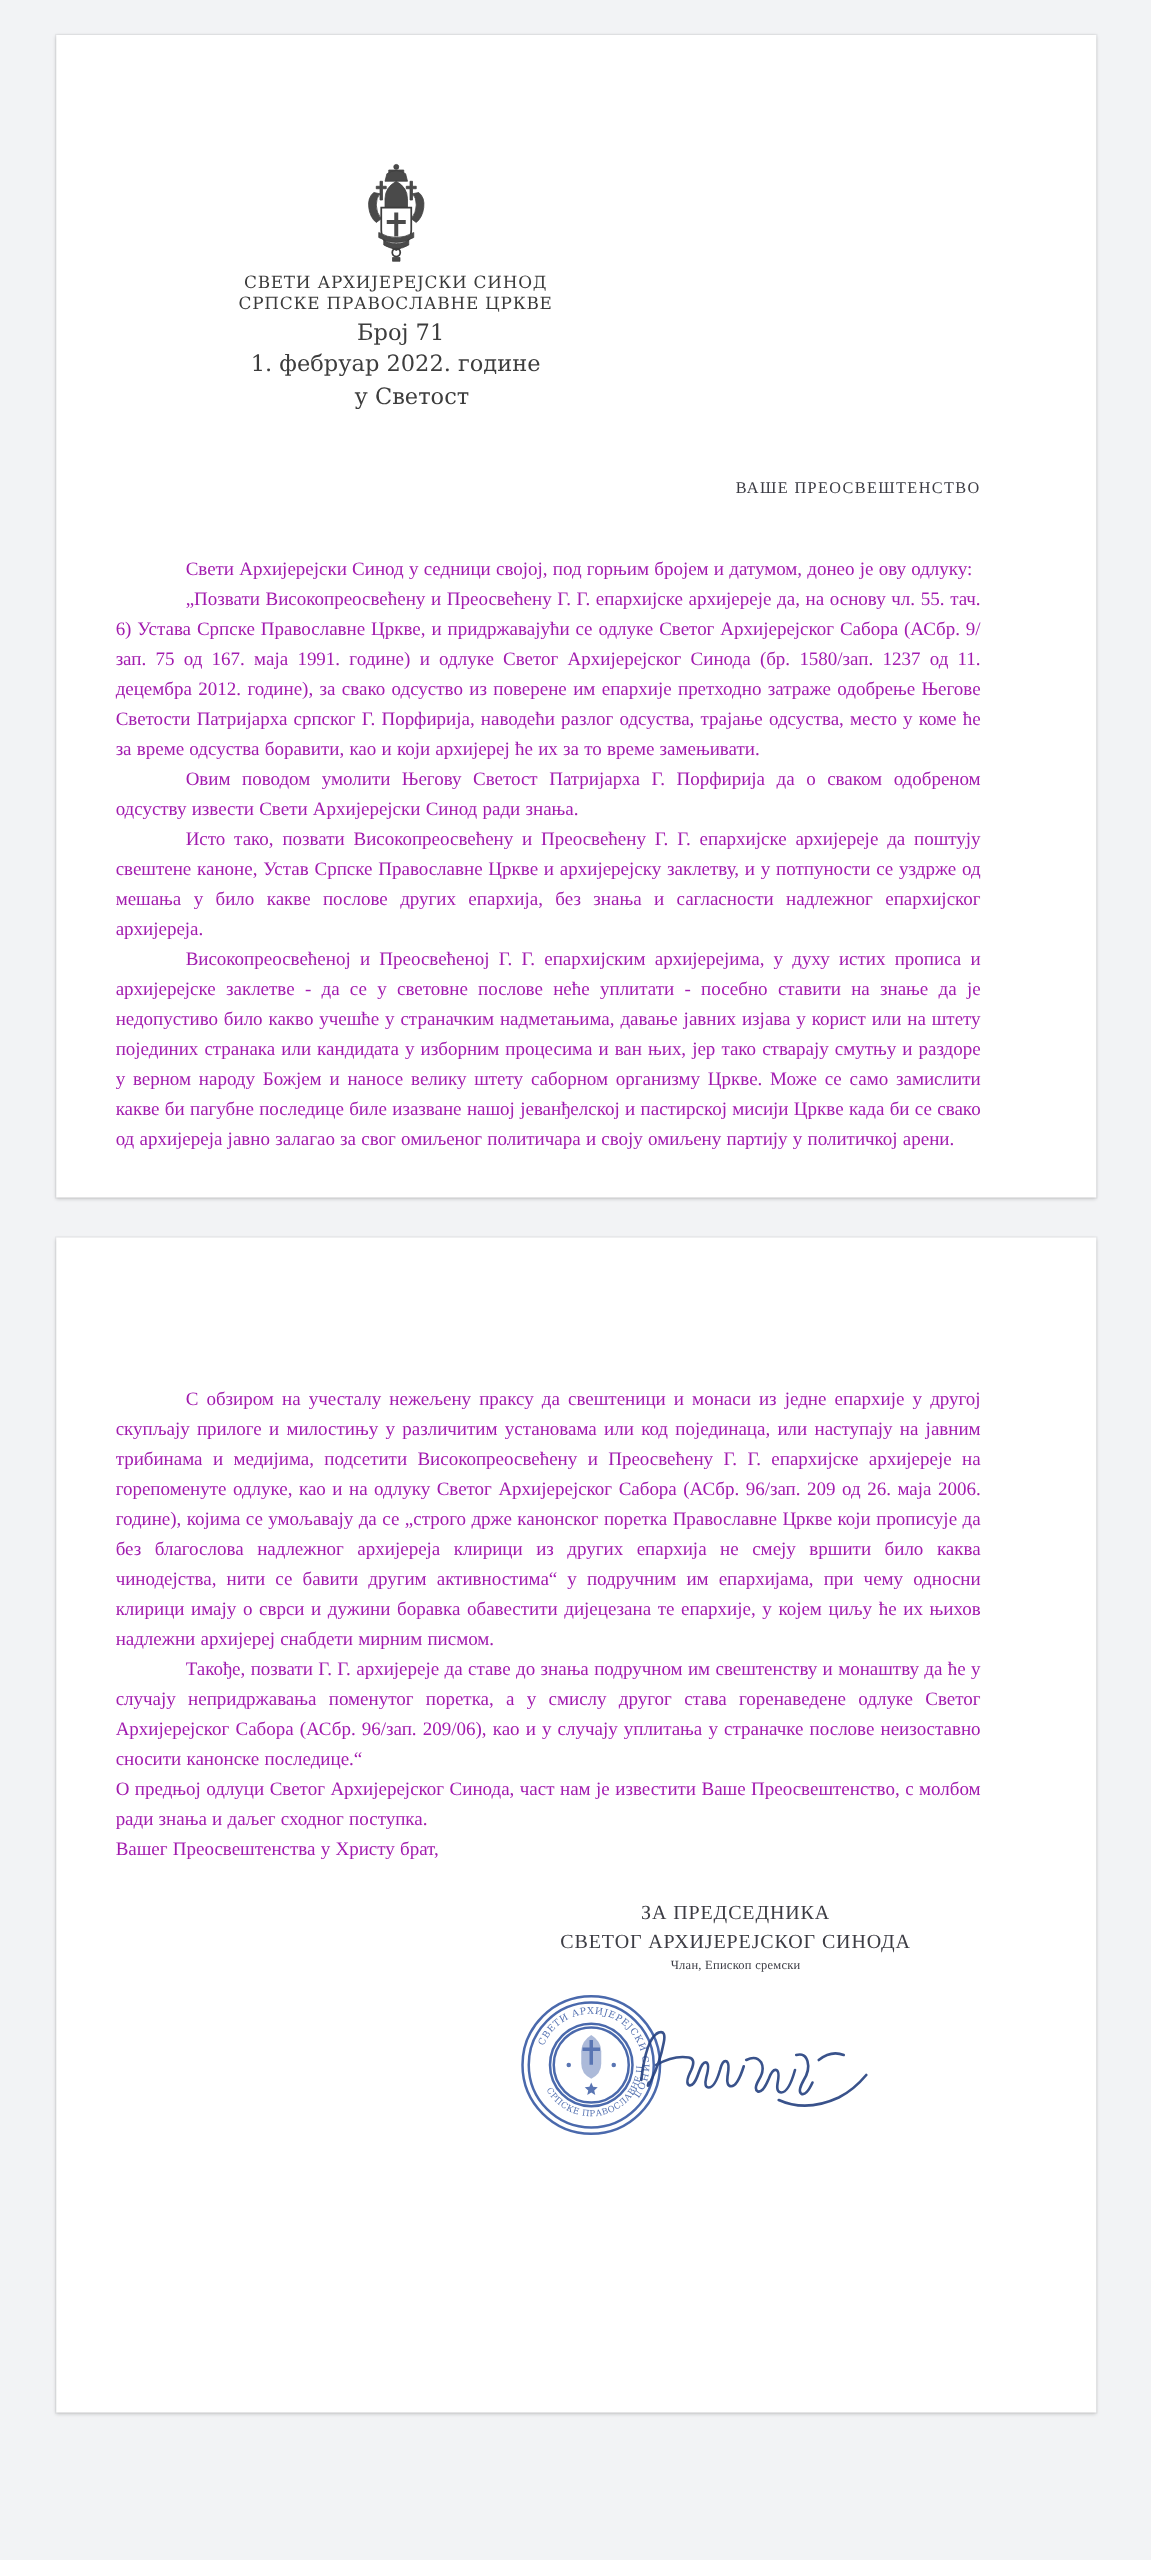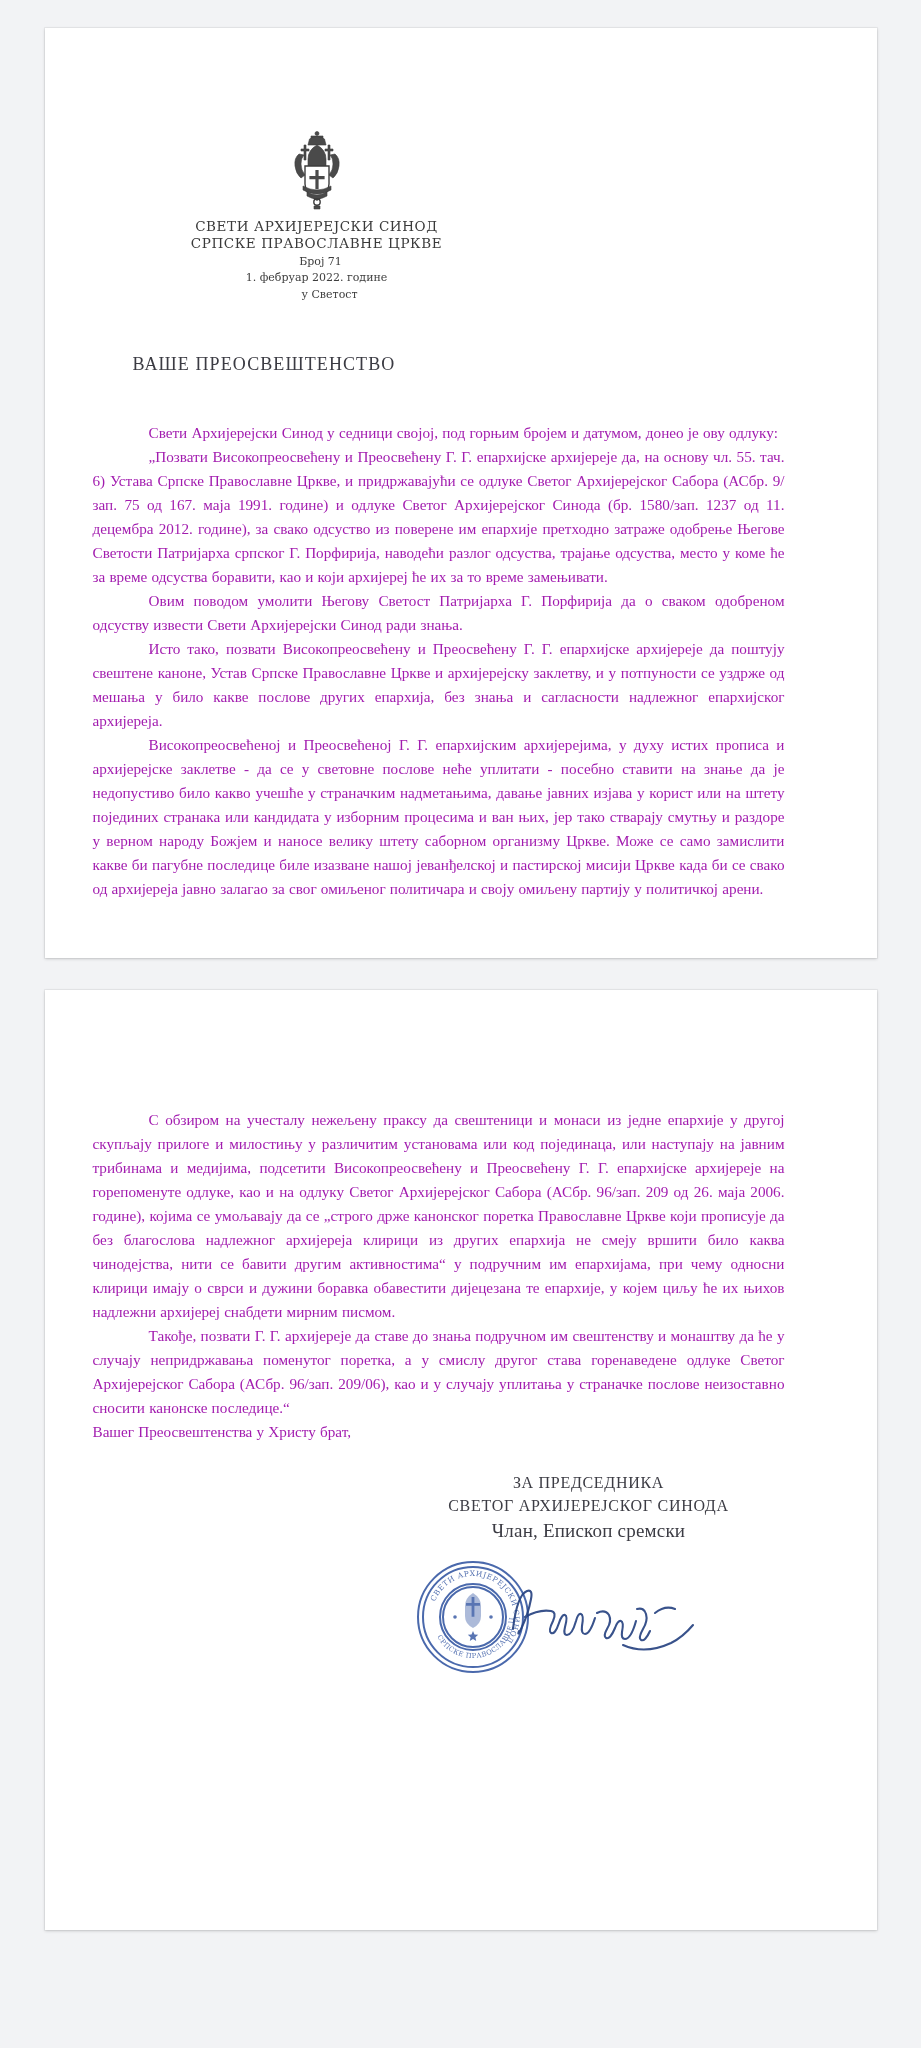--- a/index.html
+++ b/index.html
@@ -53,33 +53,33 @@
   .org-line {
     font-family: "DejaVu Serif", serif;
     font-size: 13.5px;
     letter-spacing: 0.6px;
     color: #3a3a3a;
     line-height: 1.28;
     white-space: nowrap;
   }
   .meta-line {
     font-family: "DejaVu Serif", serif;
-    font-size: 11px;
+    font-size: 18px;
     color: #3d3d3d;
     line-height: 1.32;
     margin-top: 2px;
   }
   .meta-line.indent1 { padding-left: 8px; }
   .meta-line.indent2 { padding-left: 26px; }
 
   
   .salutation {
     margin-top: 52px;
-    text-align: left;
-    font-size: 18px;
+    text-align: right;
+    font-size: 13px;
     letter-spacing: 1.1px;
     color: #3b3b43;
     padding-left: 40px;
   }
 
   
   .body-block { margin-top: 46px; }
   p.para {
     margin: 0 0 0 0;
     text-align: justify;
@@ -100,21 +100,21 @@
     text-align: center;
     padding-left: 300px;
   }
   .sig-line {
     font-size: 16px;
     letter-spacing: 0.7px;
     color: #3c3c44;
     line-height: 1.42;
   }
   .sig-line.small {
-    font-size: 19px;
+    font-size: 10px;
     letter-spacing: 0.2px;
   }
 
   .sig-zone {
     position: relative;
     height: 140px;
   }
 
   .stamp {
     position: absolute;
@@ -186,20 +186,21 @@
 
     </div>
   </div>
 
   <div class="page page-2">
     <div class="page-inner">
 
       <div class="body-block-2">
         <p class="para">С обзиром на учесталу нежељену праксу да свештеници и монаси из једне епархије у другој скупљају прилоге и милостињу у различитим установама или код појединаца, или наступају на јавним трибинама и медијима, подсетити Високопреосвећену и Преосвећену Г. Г. епархијске архијереје на горепоменуте одлуке, као и на одлуку Светог Архијерејског Сабора (АСбр. 96/зап. 209 од 26. маја 2006. године), којима се умољавају да се „строго држе канонског поретка Православне Цркве који прописује да без благослова надлежног архијереја клирици из других епархија не смеју вршити било каква чинодејства, нити се бавити другим активностима“ у подручним им епархијама, при чему односни клирици имају о сврси и дужини боравка обавестити дијецезана те епархије, у којем циљу ће их њихов надлежни архијереј снабдети мирним писмом.</p>
         <p class="para">Такође, позвати Г. Г. архијереје да ставе до знања подручном им свештенству и монаштву да ће у случају непридржавања поменутог поретка, а у смислу другог става горенаведене одлуке Светог Архијерејског Сабора (АСбр. 96/зап. 209/06), као и у случају уплитања у страначке послове неизоставно сносити канонске последице.“</p>
+        <p class="para no-indent">О предњој одлуци Светог Архијерејског Синода, част нам је известити Ваше Преосвештенство, с молбом ради знања и даљег сходног поступка.</p>
         <p class="para no-indent">Вашег Преосвештенства у Христу брат,</p>
       </div>
 
       <div class="sig-block">
         <div class="sig-line">ЗА ПРЕДСЕДНИКА</div>
         <div class="sig-line">СВЕТОГ АРХИЈЕРЕЈСКОГ СИНОДА</div>
         <div class="sig-line small">Члан, Епископ сремски</div>
       </div>
 
       <div class="sig-zone">

